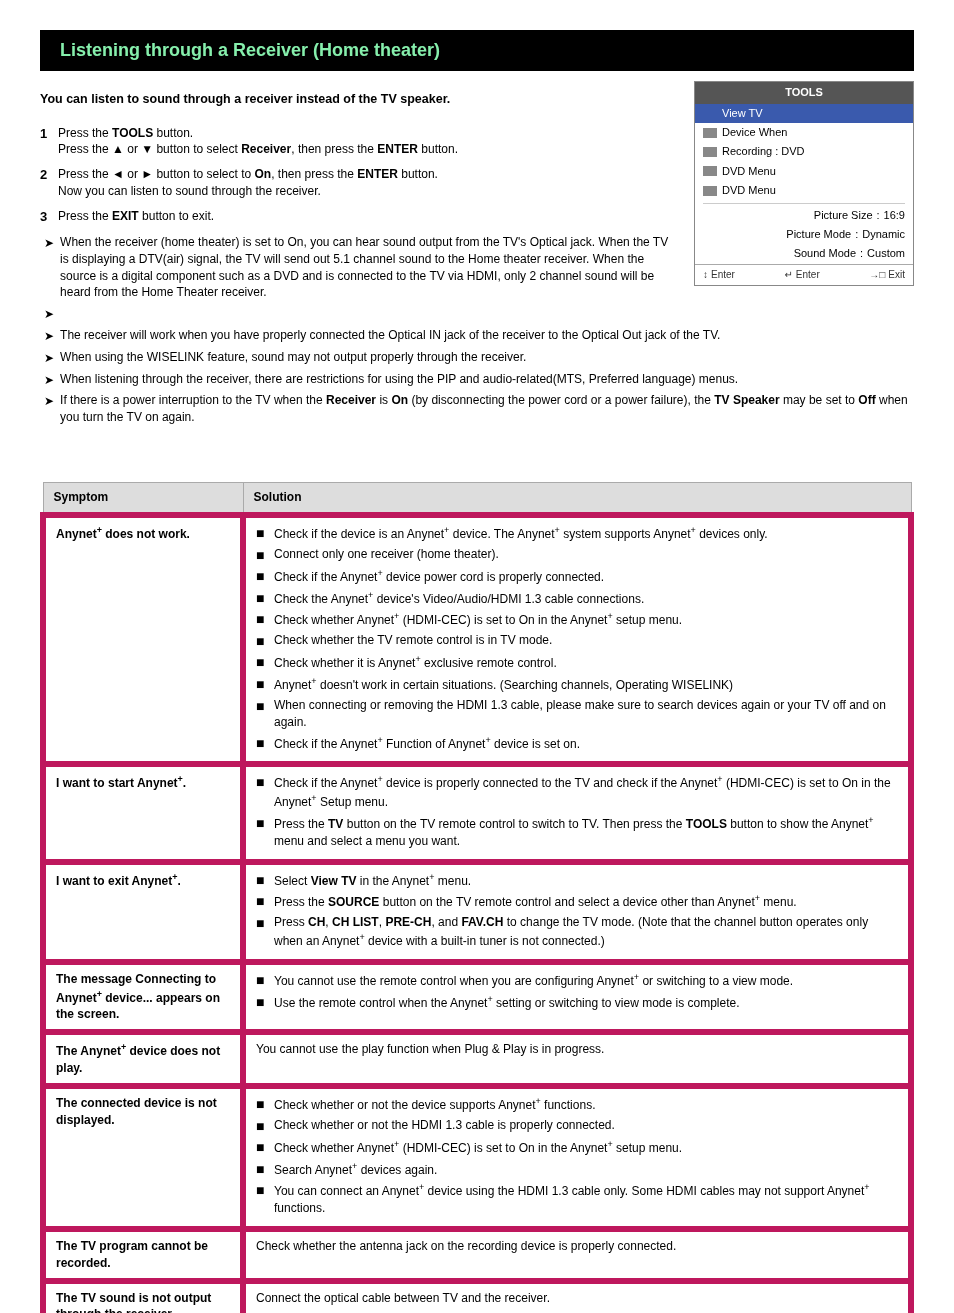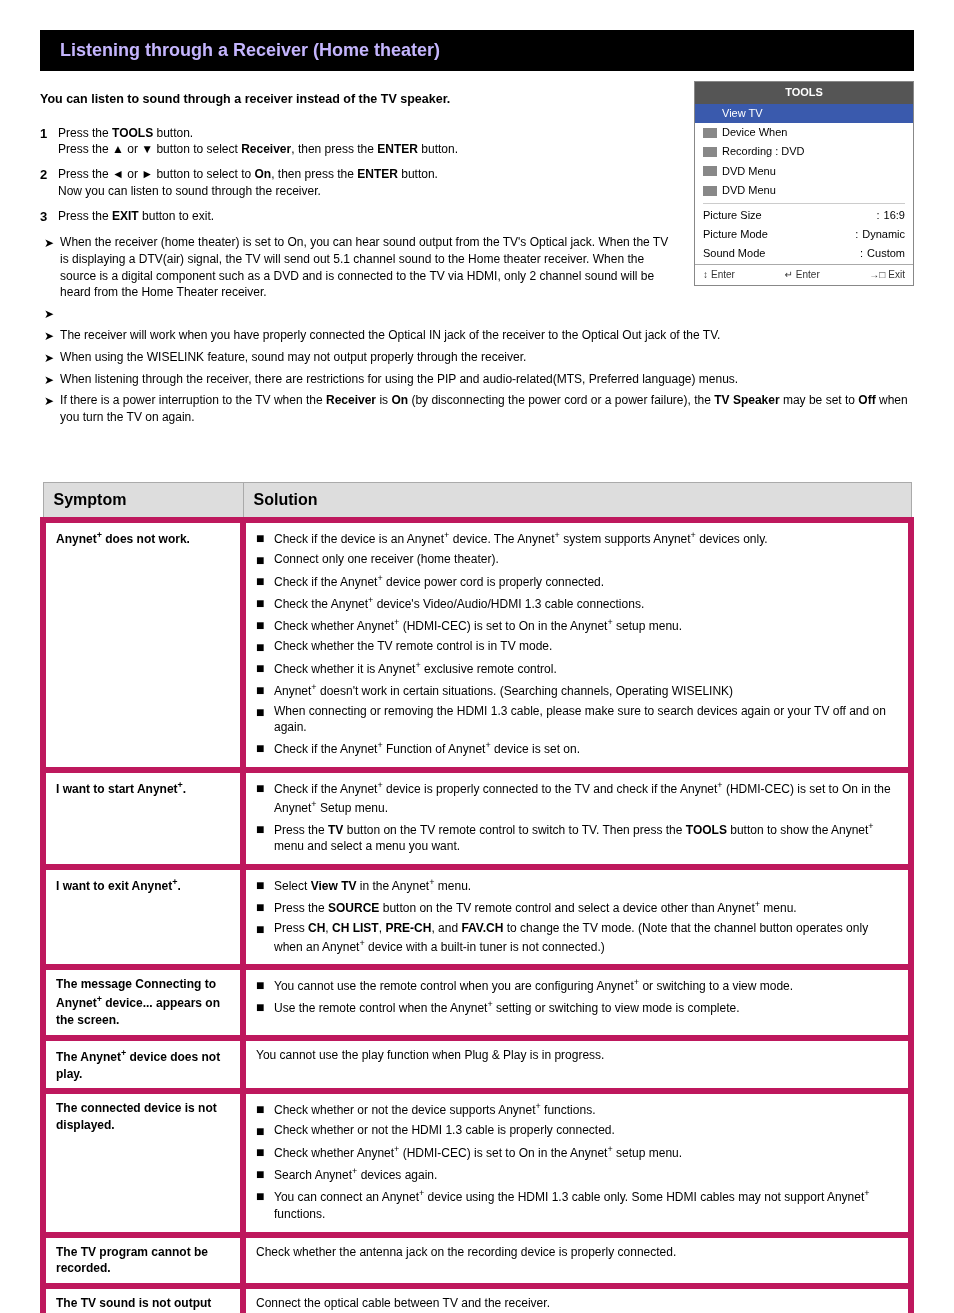--- a/index.html
+++ b/index.html
@@ -21,21 +21,21 @@
       margin-bottom: 10px;
     }
     .section-bar {
       width: 6px;
       background: #000;
       margin-right: 0;
       flex-shrink: 0;
     }
     .section-title-box {
       background: #000;
-      color: #c4b5fd;
+      color: #86efac;
       padding: 8px 14px;
       font-size: 18px;
       font-weight: bold;
       flex: 1;
     }
 
     
     .section-content {
       padding: 10px 0 20px 0;
     }
@@ -116,20 +116,21 @@
     }
     .tools-row-icon.blue { background: #3a5aad; }
     .tools-divider {
       border-top: 1px solid #ccc;
       margin: 2px 8px;
     }
     .tools-prop-row {
       padding: 2px 8px;
       display: flex;
       font-size: 11px;
+      text-align: right;
     }
     .tools-prop-label { flex: 1; }
     .tools-prop-colon { margin: 0 4px; }
     .tools-prop-value { }
     .tools-footer {
       border-top: 1px solid #aaa;
       display: flex;
       justify-content: space-between;
       padding: 3px 8px;
       font-size: 10px;
@@ -149,21 +150,21 @@
       width: 100%;
       border-collapse: collapse;
       font-size: 12px;
     }
     .trouble-table th {
       background: #ddd;
       border: 1px solid #aaa;
       padding: 6px 10px;
       text-align: left;
       font-weight: bold;
-      font-size: 16px;
+      font-size: 12px;
     }
     .trouble-table td {
       border: 6px solid #be185d;
       padding: 6px 10px;
       vertical-align: top;
     }
     .trouble-table td:first-child {
       font-weight: bold;
       width: 200px;
     }

